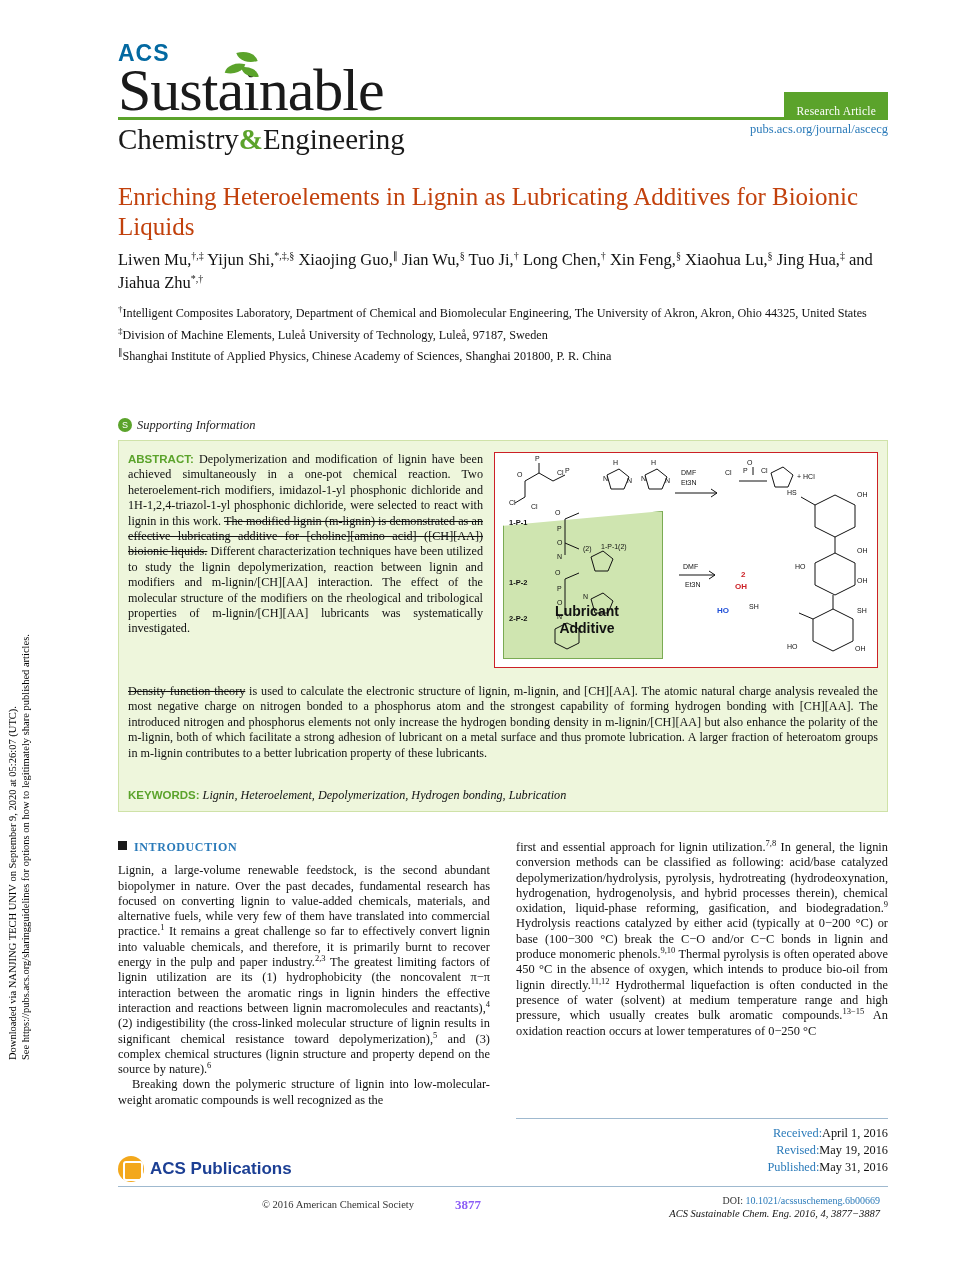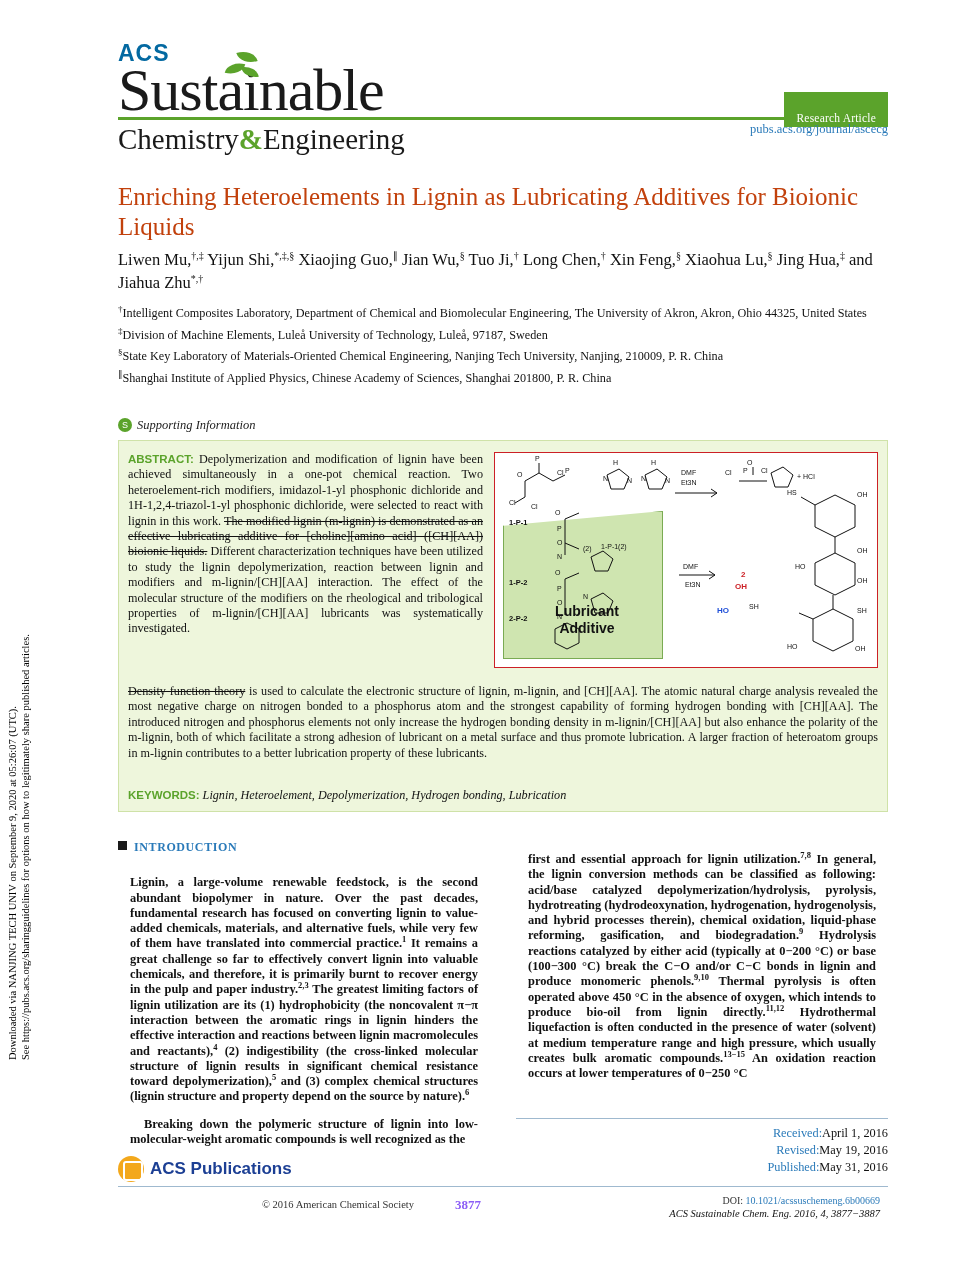--- a/index.html
+++ b/index.html
@@ -49,21 +49,21 @@
   .chemeng .amp { color:#5ba32b; font-weight:bold; }
   .leafgroup { position:absolute; left:224px; top:48px; width:42px; height:46px; }
   .leaf { position:absolute; background:#5ba32b; border-radius: 0 100% 0 100%; }
   .hrule-green { position:absolute; left:118px; top:117px; width:770px; height:2.5px; background:#5ba32b; }
 
   
   .res-article {
     position:absolute; right:84px; top:92px;
     background:#5ba32b; color:#fff;
     font-family:"Liberation Serif", serif;
-    font-size:11.5px; padding:20px 12px 3px 12px;
+    font-size:11.5px; padding:13px 12px 3px 12px;
     letter-spacing:0.2px;
   }
   .pubs-link {
     position:absolute; right:84px; top:122px;
     color:#2a7ab9; font-family:"Liberation Serif", serif;
     font-size:12.5px;
   }
 
   
   .title {
@@ -148,21 +148,21 @@
   .sec-head {
     font-family:Liberation Serif, serif;
     font-size:12px; font-weight:bold; color:#2a7ab9; letter-spacing:0.6px;
   }
   .sec-sq { display:inline-block; width:9px; height:9px; background:#1a1a1a; margin-right:7px; vertical-align:1px;}
   .col {
     position:absolute; top:840px; width:372px;
     font-family:"Liberation Serif", serif;
     font-size:12.4px; line-height:15.3px; text-align:justify; color:#111;
   }
-  .col p { margin:12px; text-indent: 14px; font-weight: bold; }
+  .col p { margin:0; text-indent: 14px; }
   .col p.first { text-indent:0; }
   .colL { left:118px; }
   .colR { left:516px; }
   sup { font-size:8.5px; line-height:0; }
 
   
   .received {
     position:absolute; left:516px; top:1125px; width:372px;
     font-size:12.3px; line-height:17px; color:#111;text-align:right;
   }
@@ -215,21 +215,20 @@
   <div class="res-article">Research Article</div>
   <div class="pubs-link">pubs.acs.org/journal/ascecg</div>
 
   <div class="title">Enriching Heteroelements in Lignin as Lubricating Additives for Bioionic Liquids</div>
 
   <div class="authors">Liwen Mu,<sup>†,‡</sup> Yijun Shi,<sup>*,‡,§</sup> Xiaojing Guo,<sup>∥</sup> Jian Wu,<sup>§</sup> Tuo Ji,<sup>†</sup> Long Chen,<sup>†</sup> Xin Feng,<sup>§</sup> Xiaohua Lu,<sup>§</sup> Jing Hua,<sup>‡</sup> and Jiahua Zhu<sup>*,†</sup></div>
 
   <div class="affils">
     <p><sup>†</sup>Intelligent Composites Laboratory, Department of Chemical and Biomolecular Engineering, The University of Akron, Akron, Ohio 44325, United States</p>
     <p><sup>‡</sup>Division of Machine Elements, Luleå University of Technology, Luleå, 97187, Sweden</p>
-    <p><sup>§</sup>State Key Laboratory of Materials-Oriented Chemical Engineering, Nanjing Tech University, Nanjing, 210009, P. R. China</p>
     <p><sup>∥</sup>Shanghai Institute of Applied Physics, Chinese Academy of Sciences, Shanghai 201800, P. R. China</p>
   </div>
 
   <div class="suppinfo">
     <span class="si-badge">S</span><span class="si-text">Supporting Information</span>
   </div>
 
   <div class="abs-box"></div>
 
   <div class="abs-text">

